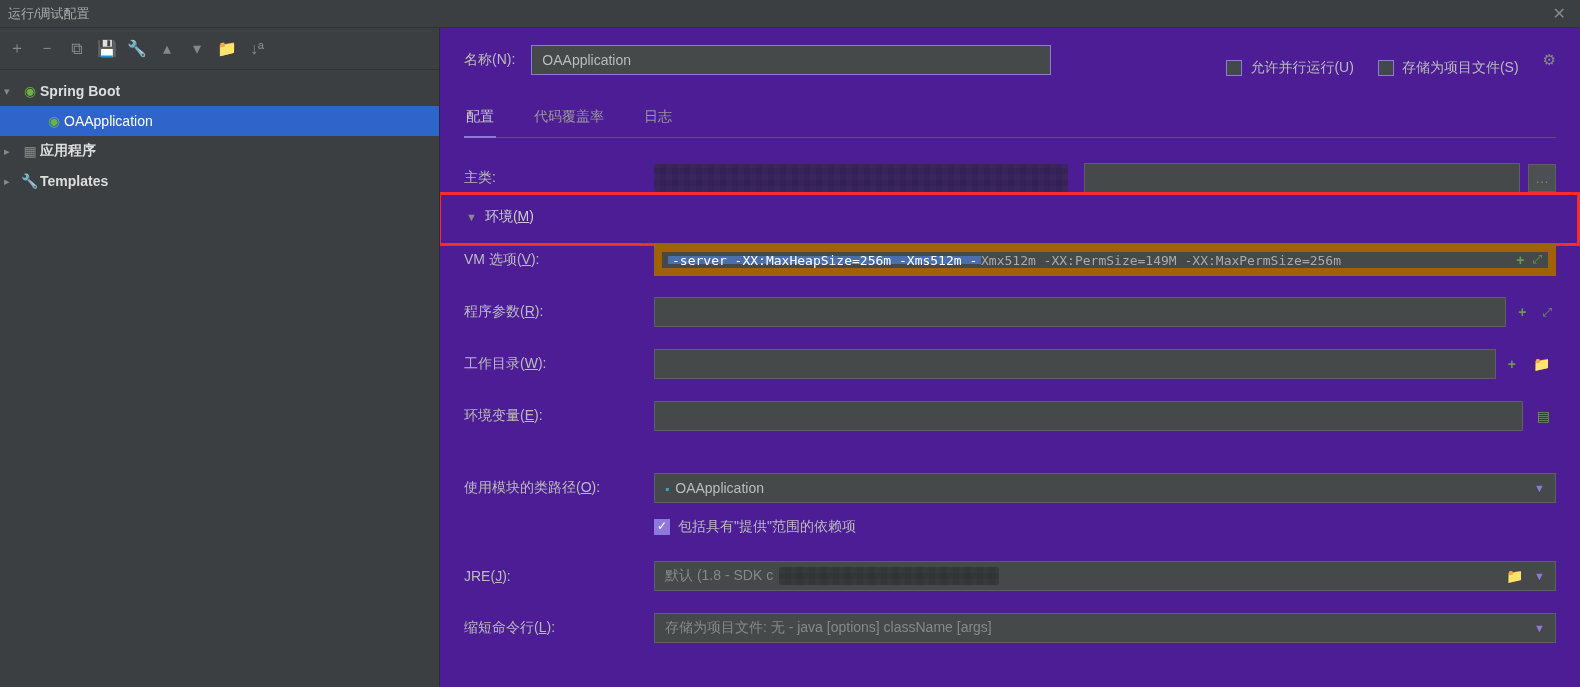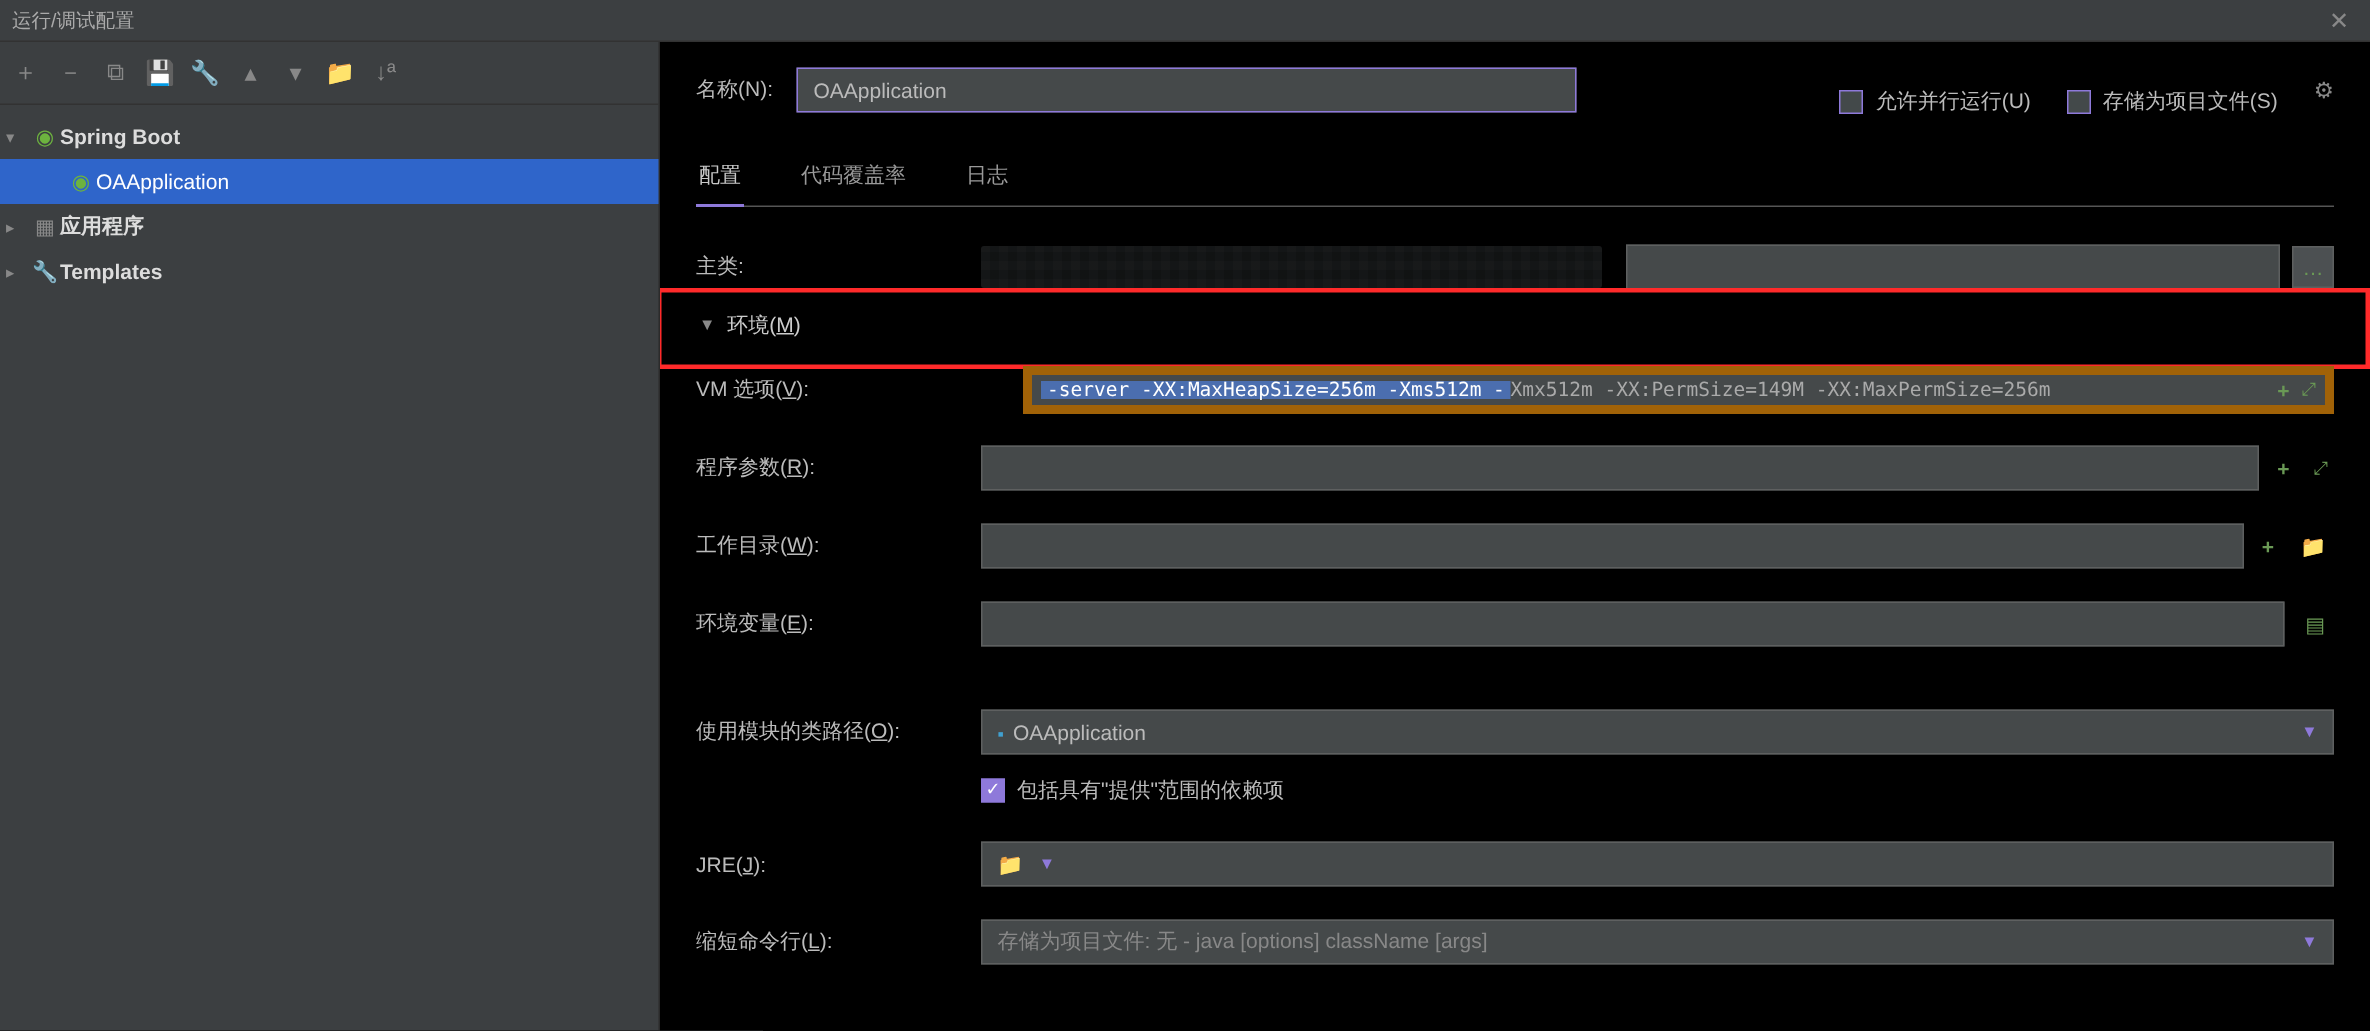--- a/index.html
+++ b/index.html
@@ -74,21 +74,21 @@
 .tree-row .icon {
   width: 20px;
   display: inline-flex;
   align-items: center;
   justify-content: center;
 }
 .tree-row.child { padding-left: 44px; }
 .springboot-icon { color: #6db33f; font-size: 14px; }
 .content {
   flex: 1;
-  background: #000000;
+  background: #4c1d95;
   padding: 12px 24px;
   overflow: hidden;
 }
 .name-row {
   display: flex;
   align-items: center;
   height: 40px;
   gap: 16px;
   margin-bottom: 18px;
 }
@@ -204,25 +204,24 @@
   pointer-events: none;
   left: -26px;
   right: -24px;
   top: 36px;
   height: 54px;
 }
 .vm-input-wrap {
   flex: 1;
   display: flex;
   align-items: center;
-  border: 6px solid #a16207;
+  border: 8px solid #a16207;
   height: 32px;
   background: #45494a;
   position: relative;
-  margin-left: 28px;
 }
 .vm-selected {
   position: absolute;
   left: 6px;
   top: 4px;
   bottom: 4px;
   background: #4b6eaf;
   color: #ffffff;
   font-family: "Consolas", monospace;
   font-size: 13px;
@@ -420,20 +419,24 @@
 
       <div class="inline-check">
         <span class="cb-box checked"></span>
         <span>包括具有"提供"范围的依赖项</span>
       </div>
 
       <div class="form-row">
         <div class="form-label">JRE(<span class="u">J</span>):</div>
         <div class="form-field">
           <div class="select-field" style="position:relative;">
+            <span style="display:flex;align-items:center;gap:6px;">
+              <span style="color:#888;">默认 (1.8 - SDK c</span>
+              <span class="pixelated" style="width:220px;height:18px;display:inline-block;"></span>
+            </span>
             <span style="display:flex;gap:10px;align-items:center;">
               <span style="color:#6a9955;">📁</span>
               <span class="select-caret">▼</span>
             </span>
           </div>
         </div>
       </div>
 
       <div class="form-row" style="margin-bottom:0;">
         <div class="form-label">缩短命令行(<span class="u">L</span>):</div>

